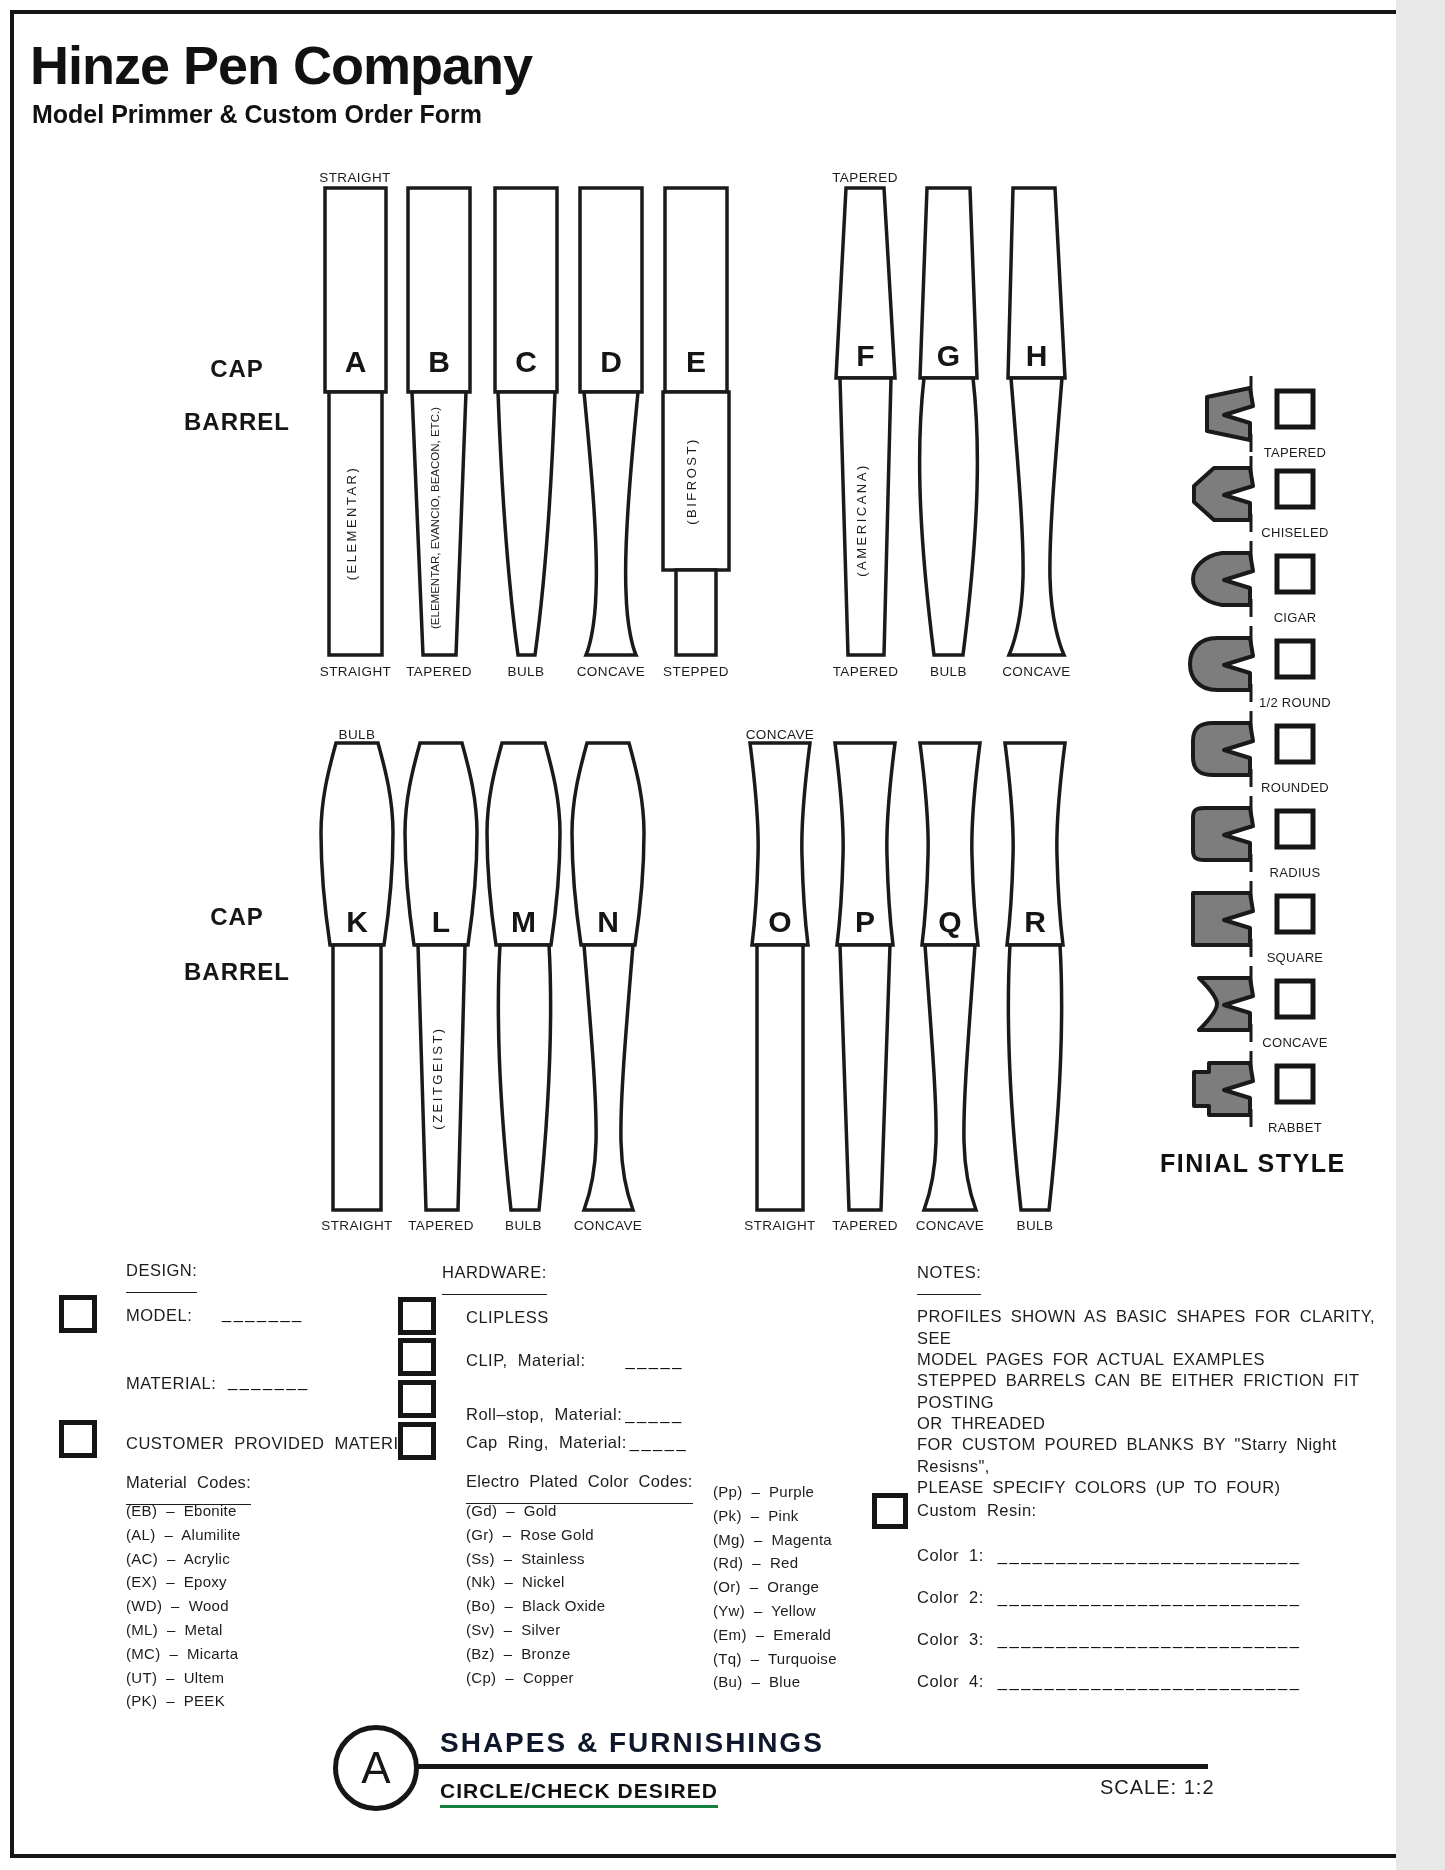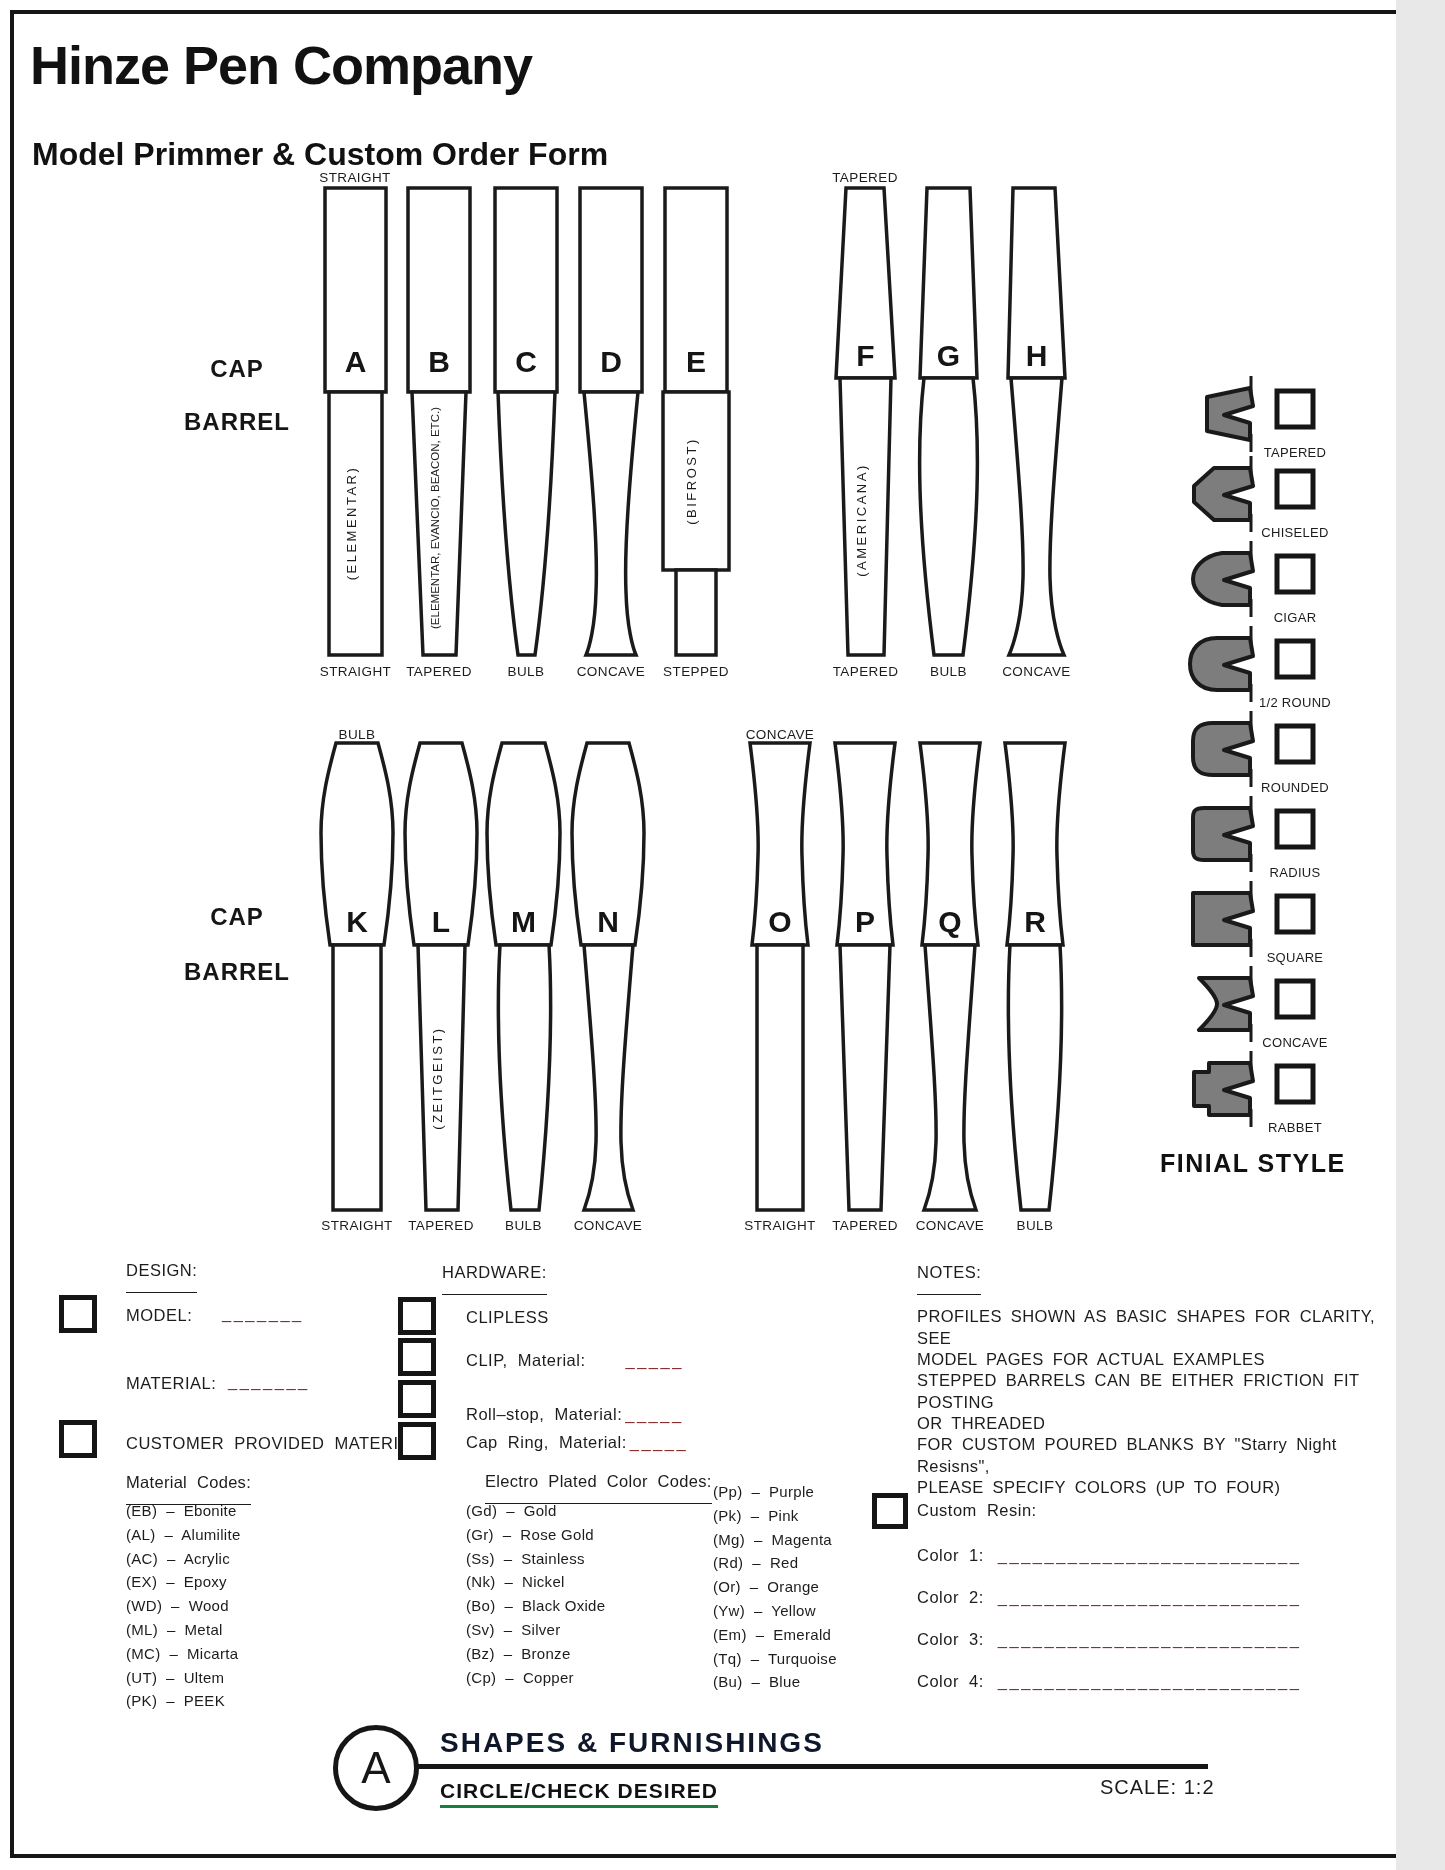--- a/index.html
+++ b/index.html
@@ -2,38 +2,38 @@
 <html><head>
 <meta charset="utf-8">
 <style>
   html,body{margin:0;padding:0;background:#e8e8e8;}
   .page{position:relative;width:1396px;height:1870px;background:#ffffff;overflow:hidden;
         font-family:"Liberation Sans",sans-serif;color:#1c1c1c;}
   .border-frame{position:absolute;left:10px;top:10px;width:1427px;height:1848px;
         border:4px solid #161616;box-sizing:border-box;pointer-events:none;}
   .abs{position:absolute;}
   .company-title{left:30px;top:34px;font-size:54px;font-weight:bold;letter-spacing:-1px;color:#111;}
-  .form-subtitle{left:32px;top:100px;font-size:32px;font-weight:bold;color:#111;margin-top:36px;}
+  .form-subtitle{left:32px;top:100px;font-size:25px;font-weight:bold;color:#111;}
   svg.diagram{position:absolute;left:0;top:140px;}
   svg text{font-family:"Liberation Sans",sans-serif;fill:#1c1c1c;}
   .slabel{font-size:13.5px;letter-spacing:.4px;}
   .pletter{font-size:30px;font-weight:600;fill:#151515;}
   .cbl{font-size:24px;font-weight:bold;letter-spacing:1px;fill:#161616;}
   .vnote{font-size:13px;letter-spacing:2.5px;}
   .vnote-long{font-size:11.5px;letter-spacing:0;}
   .fin-label{font-size:13px;letter-spacing:.3px;}
   .fin-title{font-size:25px;font-weight:bold;letter-spacing:1.5px;fill:#111;}
   .cad{font-size:16.5px;letter-spacing:.5px;word-spacing:5px;white-space:nowrap;}
   .uhead{border-bottom:1.6px solid #1c1c1c;padding-bottom:12px;display:inline-block;}
   .cbx{position:absolute;width:28px;height:28px;border:5px solid #151515;background:#fff;}
   .codes{position:absolute;font-size:15px;letter-spacing:.3px;}
   .codes .code-line{line-height:23.8px;white-space:pre;}
   .notes-p{position:absolute;width:470px;font-size:16.5px;letter-spacing:.4px;word-spacing:4px;
         line-height:21.5px;white-space:pre-line;}
-  .blank{letter-spacing:2.5px;color:#7f1d1d;}
+  .blank{letter-spacing:2.5px;color:#000000;}
   .tb-circle{position:absolute;left:333px;top:1725px;width:76px;height:76px;border:5px solid #161616;
         border-radius:50%;display:flex;align-items:center;justify-content:center;
         font-size:44px;color:#161616;background:#fff;}
   .tb-line{position:absolute;left:416px;top:1764px;width:792px;height:5px;background:#161616;}
   .tb-title{position:absolute;left:440px;top:1727px;font-size:28px;font-weight:bold;letter-spacing:2px;color:#0f172a;}
   .tb-sub{position:absolute;left:440px;top:1779px;font-size:21px;font-weight:bold;letter-spacing:1px;
         border-bottom:3px solid #15803d;padding-bottom:2px;color:#111;}
   .tb-scale{position:absolute;left:1100px;top:1776px;font-size:20px;letter-spacing:1px;}
 </style>
 </head>
@@ -238,21 +238,21 @@
 
   <div class="abs cad uhead" style="left:442px;top:1263px;">HARDWARE:</div>
   <div class="cbx" style="left:398px;top:1297px;"></div>
   <div class="cbx" style="left:398px;top:1338px;"></div>
   <div class="cbx" style="left:398px;top:1380px;"></div>
   <div class="cbx" style="left:398px;top:1422px;"></div>
   <div class="abs cad" style="left:466px;top:1308px;">CLIPLESS</div>
   <div class="abs cad" style="left:466px;top:1351px;"><span>CLIP, Material:</span><span class="blank" style="margin-left:40px;">_____</span></div>
   <div class="abs cad" style="left:466px;top:1405px;"><span>Roll–stop, Material:</span><span class="blank" style="margin-left:3px;">_____</span></div>
   <div class="abs cad" style="left:466px;top:1433px;"><span>Cap Ring, Material:</span><span class="blank" style="margin-left:3px;">_____</span></div>
-  <div class="abs cad uhead" style="left:466px;top:1472px;letter-spacing:.3px;margin-left:19px;">Electro Plated Color Codes:</div>
+  <div class="abs cad uhead" style="left:466px;top:1472px;letter-spacing:.3px;">Electro Plated Color Codes:</div>
   <div class="codes" style="left:466px;top:1499px;">
     <div class="code-line">(Gd)  –  Gold</div>
     <div class="code-line">(Gr)  –  Rose Gold</div>
     <div class="code-line">(Ss)  –  Stainless</div>
     <div class="code-line">(Nk)  –  Nickel</div>
     <div class="code-line">(Bo)  –  Black Oxide</div>
     <div class="code-line">(Sv)  –  Silver</div>
     <div class="code-line">(Bz)  –  Bronze</div>
     <div class="code-line">(Cp)  –  Copper</div>
   </div>

